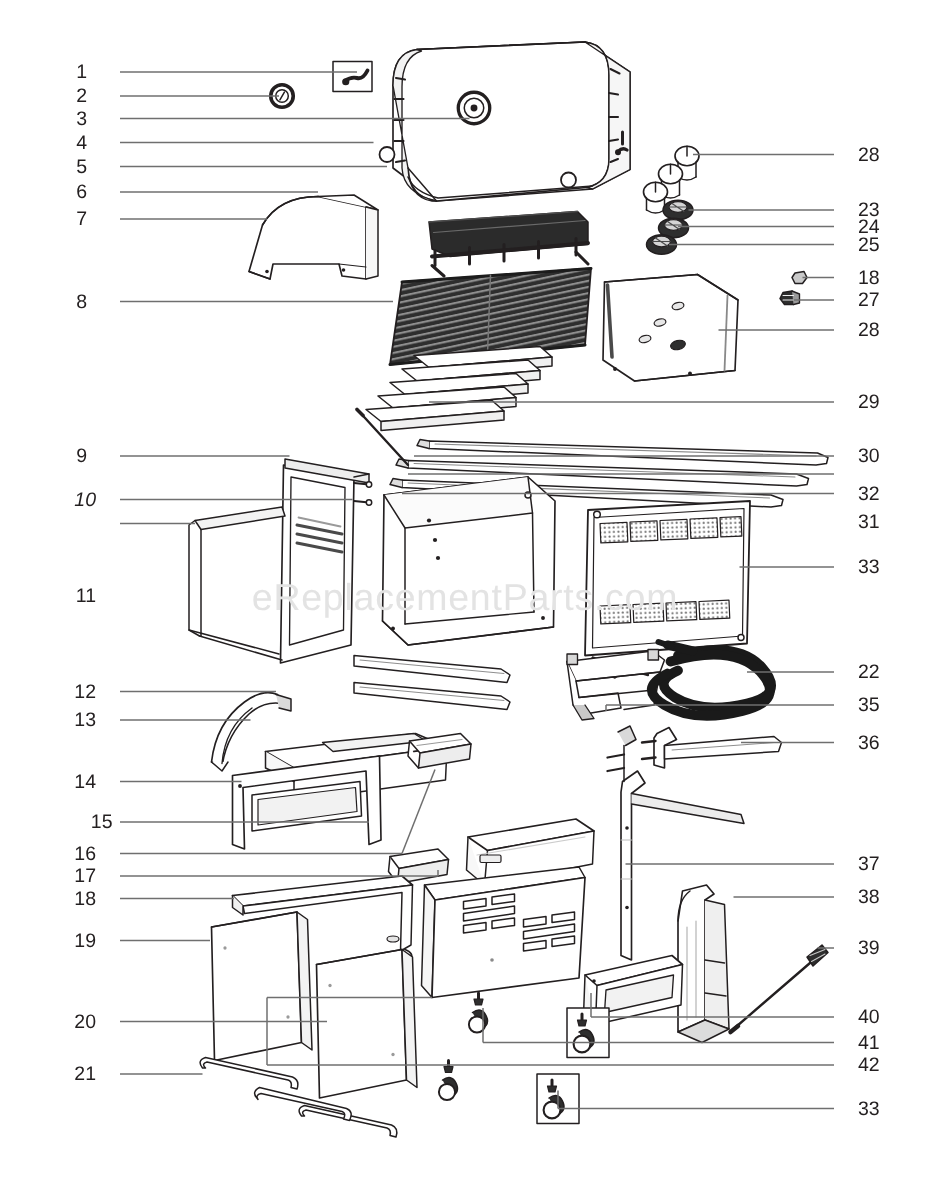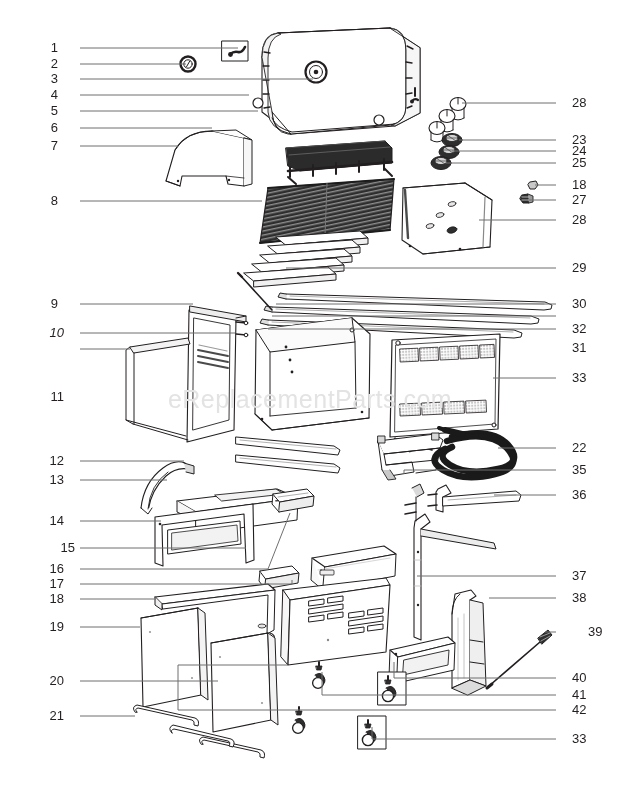--- a/index.html
+++ b/index.html
@@ -569,20 +569,20 @@
       <div class="lbl right" style="top: 261px; left: 572px;">29</div>
       <div class="lbl right" style="top: 297px; left: 572px; text-align: center;">30</div>
       <div class="lbl right" style="top: 309px; left: 572px; margin-top: 32px;">31</div>
       <div class="lbl right" style="top: 322px; left: 572px;">32</div>
       <div class="lbl right" style="top: 371px; left: 572px;">33</div>
       <div class="lbl right" style="top: 441px; left: 572px;">22</div>
       <div class="lbl right" style="top: 463px; left: 572px;">35</div>
       <div class="lbl right" style="top: 488px; left: 572px;">36</div>
       <div class="lbl right" style="top: 569px; left: 572px;">37</div>
       <div class="lbl right" style="top: 591px; left: 572px;">38</div>
-      <div class="lbl right" style="top: 625px; left: 588px;">39</div>
+      <div class="lbl right" style="top: 625px; left: 572px;">39</div>
       <div class="lbl right" style="top: 671px; left: 572px;">40</div>
       <div class="lbl right" style="top: 688px; left: 572px;">41</div>
       <div class="lbl right" style="top: 703px; left: 572px;">42</div>
       <div class="lbl right" style="top: 732px; left: 572px;">33</div>
     </div>
 
 </div>
 
 </body></html>

